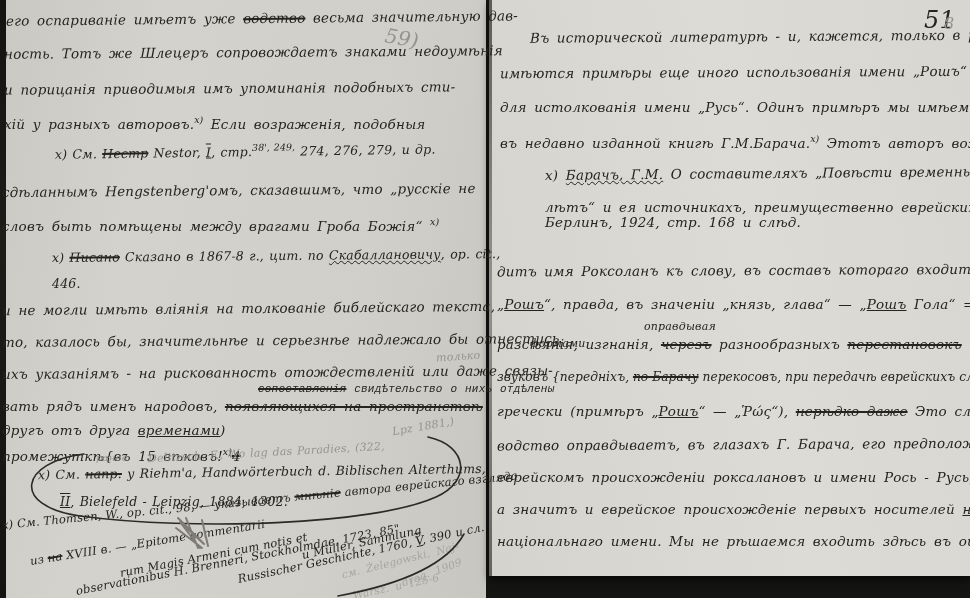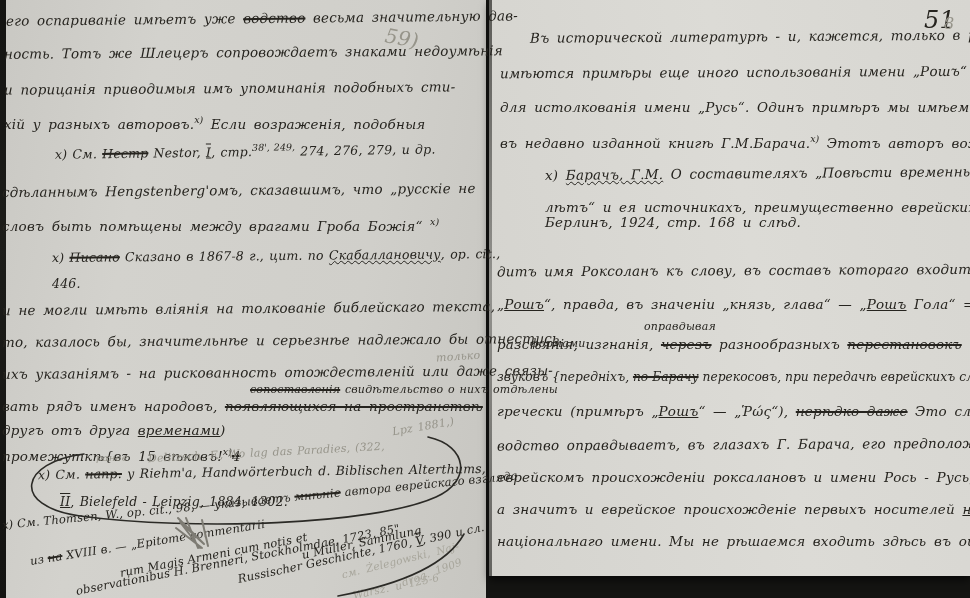--- a/index.html
+++ b/index.html
@@ -72,21 +72,21 @@
   <span>словъ быть помѣщены между врагами Гроба Божія“ </span><span class="sup">х)</span>
 </div>
 <div class="hw fn" style="left:52px;top:248px;transform:rotate(-0.5deg);">
   <span>х) </span><span class="s">Писано</span><span> Сказано в 1867-8 г., цит. по </span><span class="w">Скабаллановичу</span><span>, op. cit.,</span>
 </div>
 <div class="hw fn" style="left:52px;top:276px;">446.</div>
 <div class="hw" style="left:2px;top:300px;transform:rotate(-0.5deg);">и не могли имѣть вліянія на толкованіе библейскаго текста,</div>
 <div class="hw" style="left:2px;top:332px;transform:rotate(-0.4deg);">то, казалось бы, значительнѣе и серьезнѣе надлежало бы отнестись</div>
 <div class="hw" style="left:2px;top:364px;transform:rotate(-0.4deg);">ихъ указаніямъ - на рискованность отождествленій или даже связы-</div>
 <div class="hw pencil sm" style="left:436px;top:350px;transform:rotate(-4deg);">только</div>
-<div class="hw sm" style="left:250px;top:383px;">
+<div class="hw sm" style="left:258px;top:383px;font-family:Liberation Mono, monospace;">
   <span class="s">сопоставленія</span><span> свидѣтельство о нихъ отдѣлены</span>
 </div>
 <div class="hw" style="left:2px;top:398px;">
   <span>вать рядъ именъ народовъ, </span><span class="s">появляющихся на пространствѣ</span>
 </div>
 <div class="hw" style="left:2px;top:422px;text-align:right;">
   <span>другъ отъ друга </span><span class="u">временами</span><span>)</span>
 </div>
 <div class="hw" style="left:2px;top:446px;">
   <span>промежуткѣ{въ 15 вѣковъ!</span><span class="sup">х)</span><span class="s">4</span>

